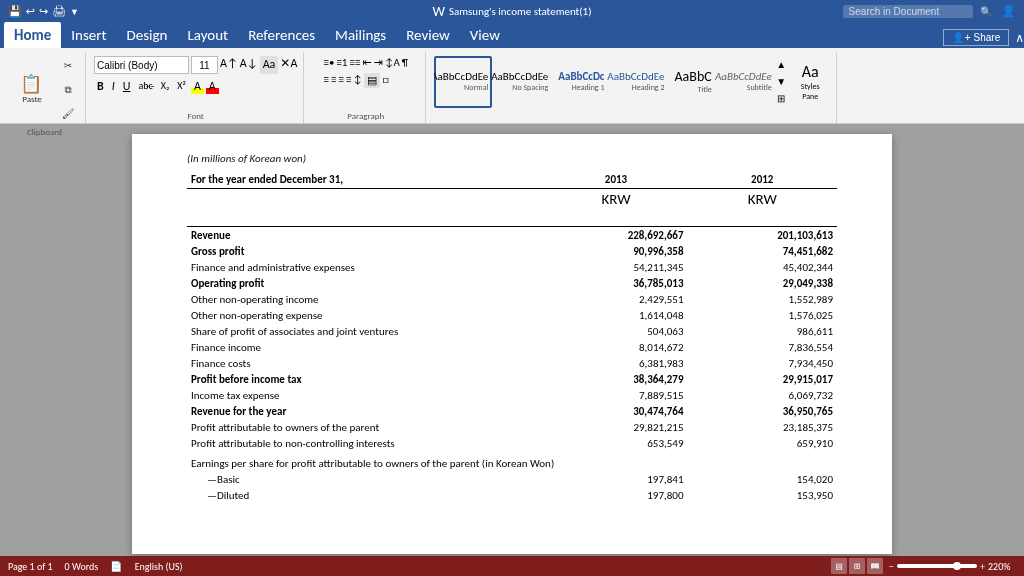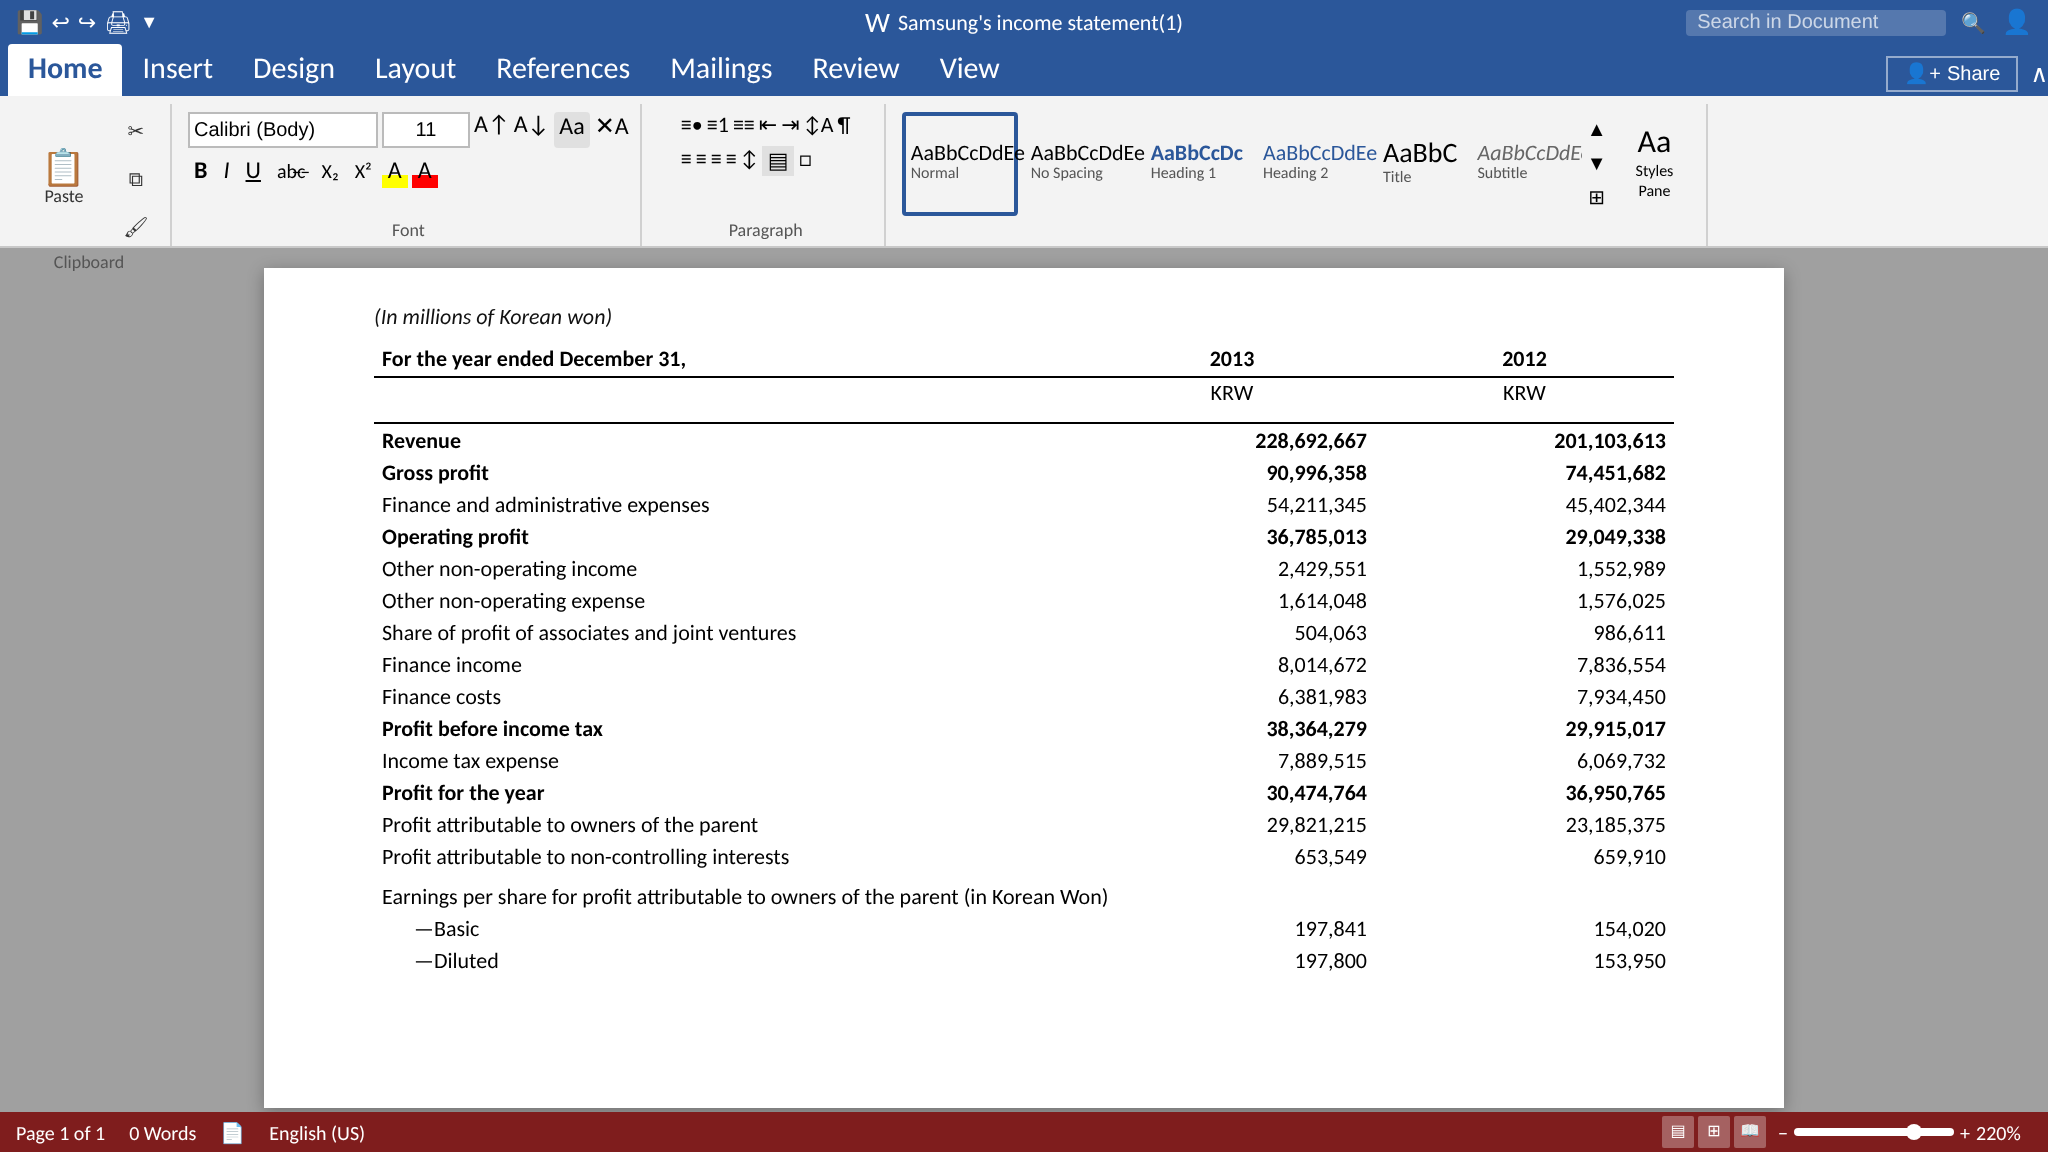--- a/index.html
+++ b/index.html
@@ -98,29 +98,29 @@
       color: #333;
     }
 
     
     .font-row { display: flex; gap: 2px; margin-bottom: 2px; }
     .font-selector {
       width: 95px; height: 18px; font-size: 10px; border: 1px solid #bbb;
       background: white; padding: 0 2px;
     }
     .font-size-selector {
-      width: 44px; height: 18px; font-size: 10px; border: 1px solid #bbb;
+      width: 27px; height: 18px; font-size: 10px; border: 1px solid #bbb;
       background: white; padding: 0 2px; text-align: center;
     }
 
     
     .style-box {
       display: flex;
       flex-direction: column;
-      align-items: flex-start;
+      align-items: flex-end;
       justify-content: center;
       width: 58px;
       height: 52px;
       border: 2px solid transparent;
       border-radius: 2px;
       cursor: pointer;
       font-size: 11px;
       padding: 2px;
     }
     .style-box.active { border-color: #2b579a; }
@@ -163,21 +163,21 @@
     .inc-table th, .inc-table td {
       padding: 1.5px 4px;
     }
     .inc-table .header-row th {
       font-weight: bold;
       font-size: 11px;
       border-bottom: 1.5px solid #000;
       padding-bottom: 2px;
     }
     .inc-table .header-row th.num { text-align: center; }
-    .inc-table .krw-row td { text-align: center; font-size: 11px; border-bottom: 1px solid #000; padding-bottom: 8px; }
+    .inc-table .krw-row td { text-align: center; font-size: 15px; border-bottom: 1px solid #000; padding-bottom: 18px; }
     .inc-table td.label { font-weight: normal; }
     .inc-table td.label.bold { font-weight: bold; }
     .inc-table td.num { text-align: right; }
     .inc-table td.num.bold { font-weight: bold; }
 
     
     #status-bar {
       height: 20px;
       background: #7f1d1d;
       display: flex;
@@ -434,21 +434,21 @@
             <td class="label bold">Profit before income tax</td>
             <td class="num bold">38,364,279</td>
             <td class="num bold">29,915,017</td>
           </tr>
           <tr>
             <td class="label">Income tax expense</td>
             <td class="num">7,889,515</td>
             <td class="num">6,069,732</td>
           </tr>
           <tr>
-            <td class="label bold">Profit for the year</td>
+            <td class="label bold">Revenue for the year</td>
             <td class="num bold">30,474,764</td>
             <td class="num bold">36,950,765</td>
           </tr>
           <tr>
             <td class="label">Profit attributable to owners of the parent</td>
             <td class="num">29,821,215</td>
             <td class="num">23,185,375</td>
           </tr>
           <tr>
             <td class="label">Profit attributable to non-controlling interests</td>

